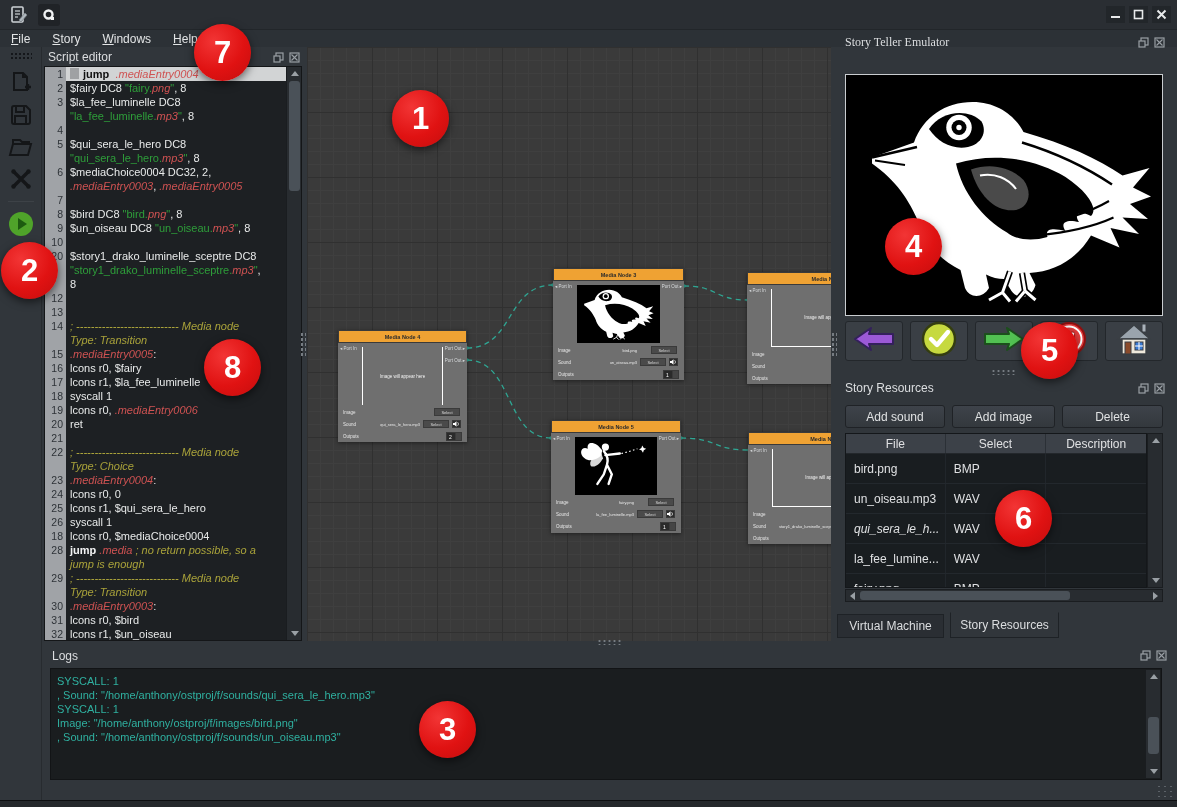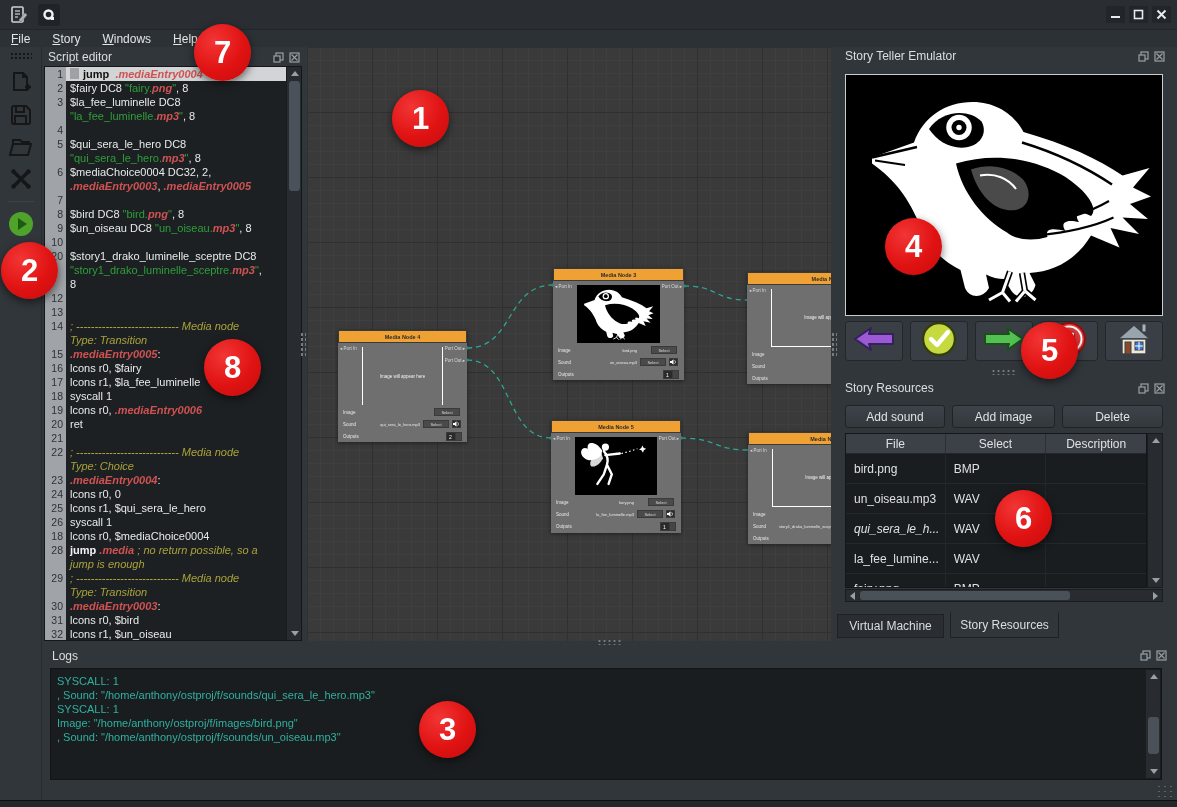--- a/index.html
+++ b/index.html
@@ -32,21 +32,21 @@
   #script-panel-header { left:48px; top:49px; width:252px; height:16px; }
   #script-editor { position:absolute; left:44px; top:66px; width:258px; height:575px; background:#1d2023; border:1px solid #141618; display:flex; overflow:hidden; }
   #editor-lines { flex:1; display:flex; flex-direction:column; }
   .crow { display:flex; height:14px; line-height:14px; font-size:11px; white-space:pre; }
   .crow .ln { width:21px; background:#a0a3a7; color:#2e3338; text-align:right; padding-right:3px; font-size:10.5px; flex:none; }
   .crow .ctext { flex:1; padding-left:4px; color:#e8eaea; overflow:hidden; }
   .crow.cur .ctext { background:#d2d4d5; color:#101010; }
   .crow.cur .ctext::before { content:""; display:inline-block; width:9px; height:11px; background:#9fa1a3; margin-right:4px; vertical-align:-1px; }
   .crow.cur .pl, .crow.cur .kw { color:#101010; }
   .pl { color:#e8eaea; } .kw { font-weight:bold; color:#f2f3f4; }
-  .str { color:#2e9e3a; } .lbl { color:#cf5252; font-style:italic;font-weight:bold; }
+  .str { color:#2e9e3a; } .lbl { color:#cf5252; font-style:italic; }
   .com { color:#a9a23a; font-style:italic; }
   
   .vscroll { width:15px; background:#282c30; border-left:1px solid #1a1d20; position:relative; flex:none; }
   .sb-arrow { position:absolute; left:0; width:15px; height:13px; display:flex; align-items:center; justify-content:center; }
   .tri-up { width:0;height:0;border-left:4px solid transparent;border-right:4px solid transparent;border-bottom:5px solid #9aa0a5; }
   .tri-down { width:0;height:0;border-left:4px solid transparent;border-right:4px solid transparent;border-top:5px solid #9aa0a5; }
   .tri-left { width:0;height:0;border-top:4px solid transparent;border-bottom:4px solid transparent;border-right:5px solid #9aa0a5; }
   .tri-right { width:0;height:0;border-top:4px solid transparent;border-bottom:4px solid transparent;border-left:5px solid #9aa0a5; }
   .sb-thumb { position:absolute; left:2px; width:11px; background:#4a5158; border-radius:3px; }
   
@@ -68,21 +68,21 @@
   .imgbox.art { background:#000; }
   .frow { position:absolute; left:5px; right:5px; height:10px; font-size:4.5px; color:#e8e8e8; }
   .frow .flabel { position:absolute; left:0; top:2px; }
   .frow .fval { position:absolute; left:28px; top:2px; right:42px; overflow:hidden; white-space:nowrap; text-align:right; font-size:4px; }
   .selbtn { position:absolute; top:0; width:26px; height:8px; background:#4a4a4a; border:1px solid #3a3a3a; color:#ddd; font-size:4px; text-align:center; line-height:7px; }
   .sndic { position:absolute; top:0; width:9px; height:8px; background:#2a2a2a; border:1px solid #3a3a3a; display:flex; align-items:center; justify-content:center; }
   .spin { position:absolute; top:0; right:0; width:16px; height:9px; background:#2a2a2a; border:1px solid #3a3a3a; color:#fff; font-size:5px; }
   .spin .num { position:absolute; left:2px; top:1px; }
   .spin .ud { position:absolute; right:0; top:0; width:6px; height:100%; background:#454545; border-left:1px solid #3a3a3a; }
   
-  #emul-header { left:845px; top:48px; width:320px; height:16px; }
+  #emul-header { left:845px; top:34px; width:320px; height:16px;font-family:Liberation Serif, serif; }
   #emul-screen { position:absolute; left:845px; top:74px; width:318px; height:242px; background:#000; border:1px solid #c9cdd0; display:flex; align-items:center; justify-content:center; }
   .ebtn { position:absolute; top:321px; width:58px; height:40px; background:#3a3f45; border:1px solid #23272b; border-radius:3px; display:flex; align-items:center; justify-content:center; }
   #res-header { left:845px; top:380px; width:320px; height:16px; }
   .resbtn { position:absolute; top:405px; height:23px; background:linear-gradient(#3e434a,#33383d); border:1px solid #1f2226; border-radius:3px; color:#dfe1e2; font-size:12px; display:flex; align-items:center; justify-content:center; }
   #res-table { position:absolute; left:845px; top:433px; width:302px; height:155px; background:#191d20; border:1px solid #14171a; overflow:hidden; }
   #res-head { display:flex; height:20px; background:#3c4148; border-bottom:1px solid #23272b; }
   #res-head .hc { font-size:12px; color:#dfe0e2; display:flex; align-items:center; justify-content:center; border-right:1px solid #2b3036; }
   .rrow { display:flex; height:30px; border-bottom:1px solid #23282d; }
   .rrow .rc { font-size:12px; color:#dfe0e2; display:flex; align-items:center; padding-left:8px; border-right:1px solid #21262b; overflow:hidden; white-space:nowrap; }
   #res-vscroll { position:absolute; left:1147px; top:433px; width:16px; height:155px; background:#282c30; border:1px solid #1a1d20; }

